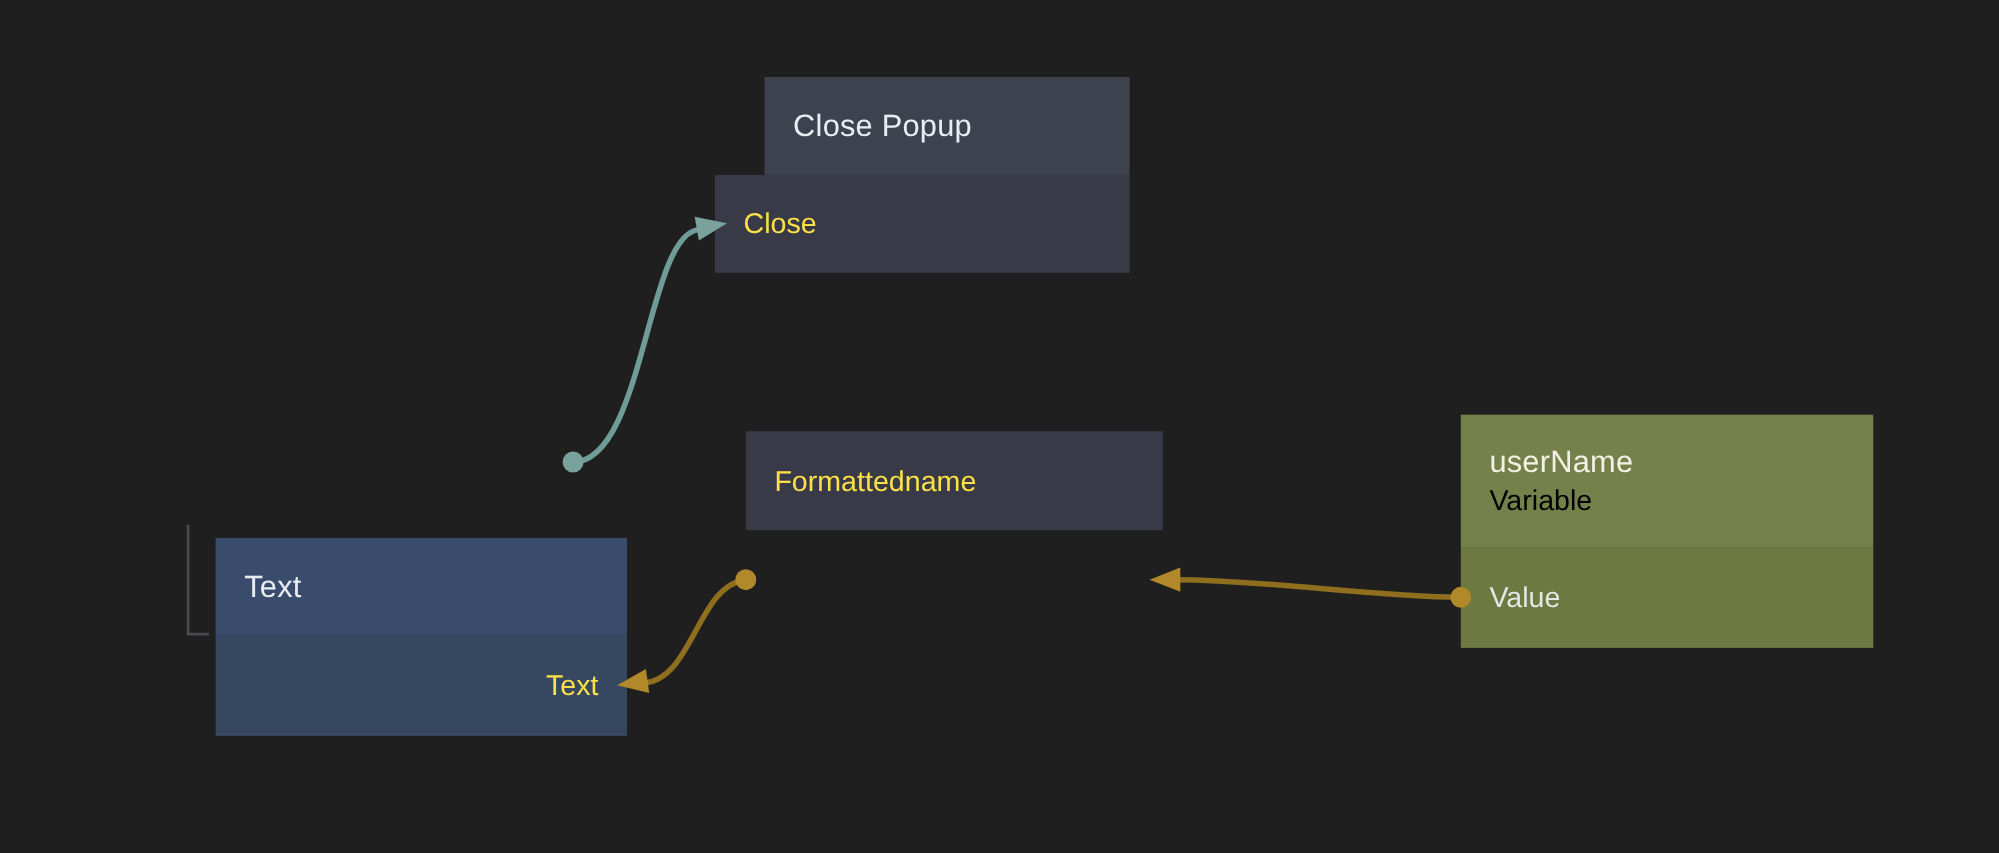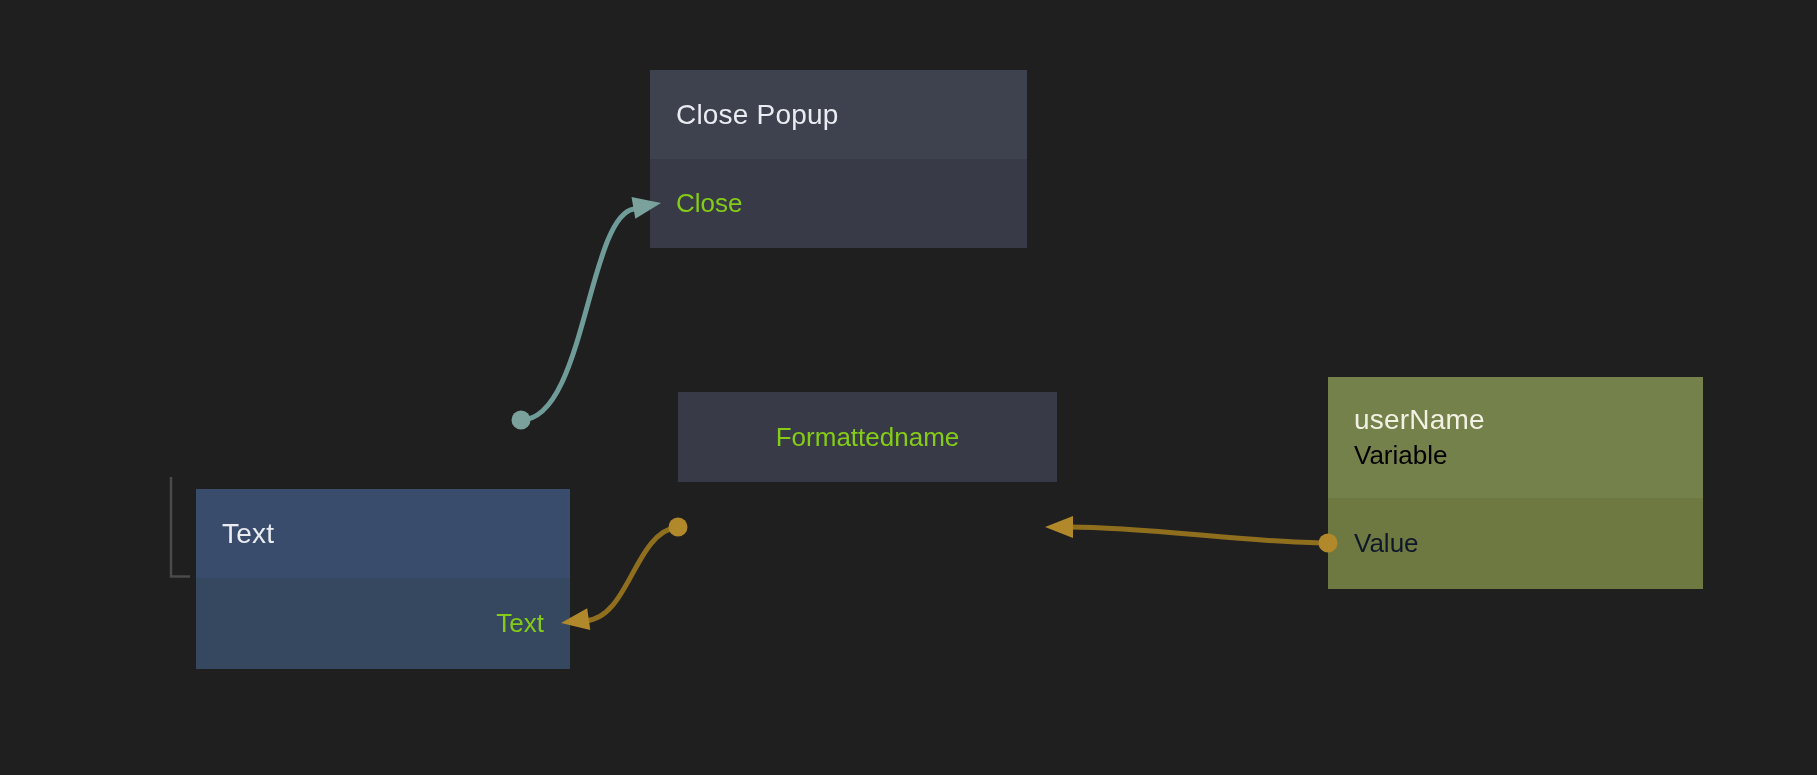--- a/index.html
+++ b/index.html
@@ -41,35 +41,35 @@
     margin-top: 4px;
     white-space: nowrap;
   }
   .node-body {
     display: flex;
     align-items: center;
     padding: 0 26px;
   }
   .node-body.align-left  { justify-content: flex-start; }
   .node-body.align-right { justify-content: flex-end; }
-  .node-body.space-between { justify-content: center; }
+  .node-body.space-between { justify-content: flex-start; }
   .port-label {
     font-size: 26px;
-    color: #84cc16;
+    color: #fde047;
     white-space: nowrap;
   }
   
-  .theme-dark  .node-header { background: #3e414e; }
+  .theme-dark  .node-header { background: #3e414e; margin-left: 45px; }
   .theme-dark  .node-body   { background: #383b47; }
   .theme-blue  .node-header { background: #3a4c6b; }
   .theme-blue  .node-body   { background: #364760; }
   .theme-olive .node-header { background: #75814a; }
   .theme-olive .node-body   { background: #6d7941; }
   .theme-olive .node-title  { color: #f2f1e4; }
-  .theme-olive .port-label  { color: #0f172a; }
+  .theme-olive .port-label  { color: #e5e5e5; }
 
   
   #node-close-popup   { left: 650px;  top: 70px;  width: 377px; }
   #node-close-popup   .node-header { height: 89px; }
   #node-close-popup   .node-body   { height: 89px; }
 
   #node-group         { left: 146px;  top: 285px; width: 375px; }
   #node-group         .node-header { height: 91px; }
   #node-group         .node-body   { height: 89px; }
 

